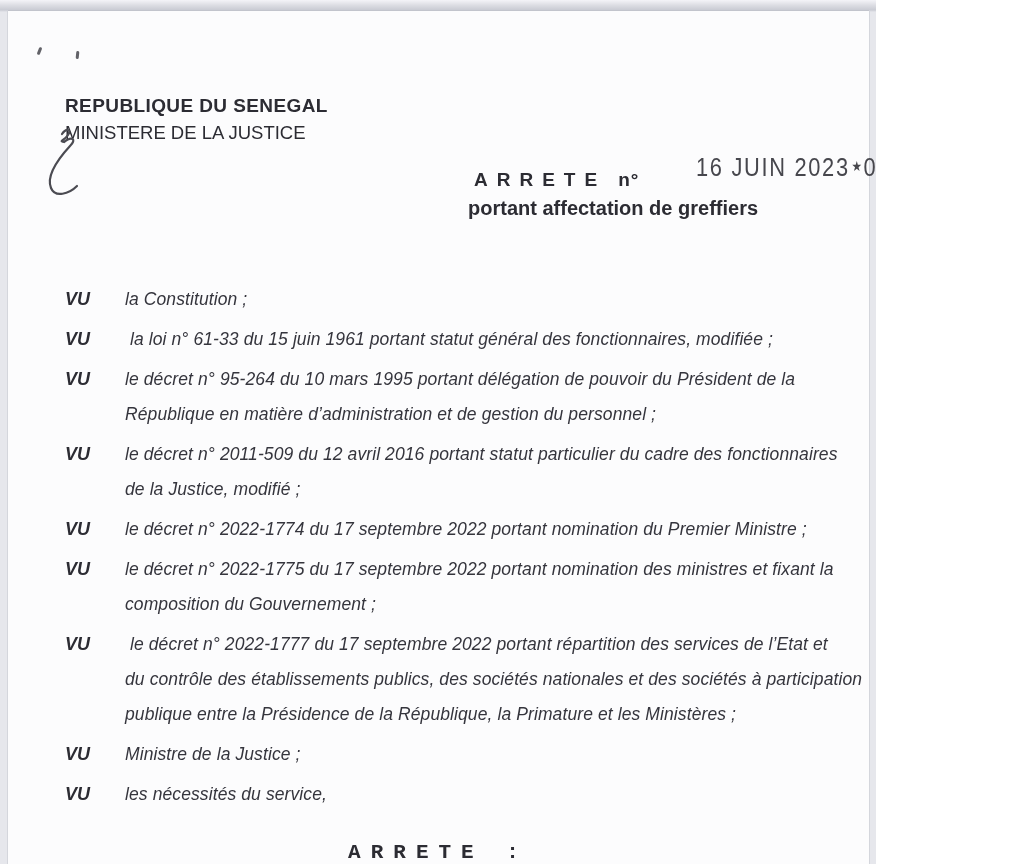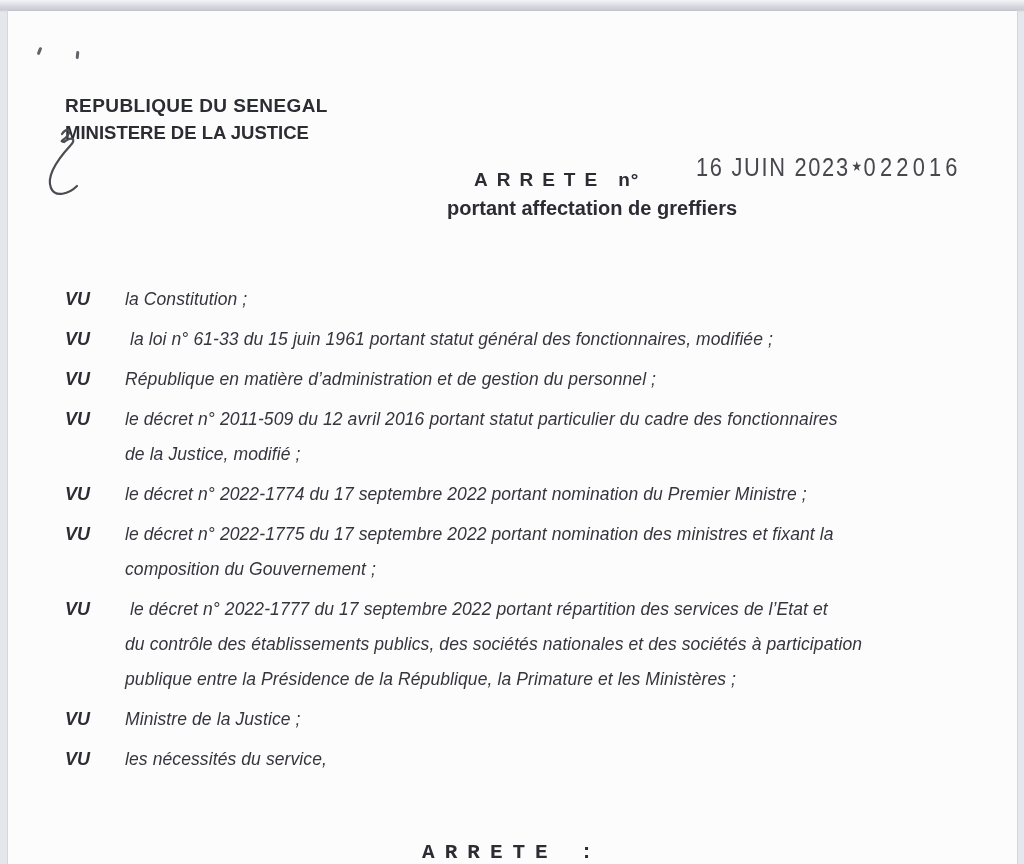--- a/index.html
+++ b/index.html
@@ -1,50 +1,50 @@
 <!DOCTYPE html>
 <html><head>
 <meta charset="utf-8">
 <style>
   html,body { margin:0; padding:0; }
   .frame {
-    position:relative; width:1024px; height:864px; overflow:hidden;
+    position:relative; width:876px; height:864px; overflow:hidden;
     background:linear-gradient(to bottom, #f4f4f8 0px, #dddee4 5px, #c9cbd3 10px, #e6e7ec 12px);
     font-family:"Liberation Sans", sans-serif;
   }
   .page {
     position:absolute; left:8px; top:11px; right:7px; bottom:0;
     background:#fcfcfd;
     box-shadow:0 -1px 0 #c2c4cc, 1px 0 0 #d4d6dc, -1px 0 0 #d4d6dc;
     color:#32323a;
   }
   .tick { position:absolute; width:3px; height:8px; background:#46464e; border-radius:2px; opacity:.85; }
   .tick1 { left:30px; top:36px; transform:rotate(22deg); }
   .tick2 { left:68px; top:40px; transform:rotate(6deg); }
 
   .letterhead { position:absolute; left:57px; top:84px; }
   .lh-country { font-weight:bold; font-size:19px; letter-spacing:.4px; color:#2c2c33; }
   .lh-motto   { font-style:italic; font-size:16px; margin-top:3px; color:#3a3a42; }
-  .lh-ministry{ font-weight:bold; font-size:18.5px; margin-top:5px; color:#2c2c33; }
+  .lh-ministry{ font-weight:normal; font-size:18.5px; margin-top:5px; color:#2c2c33; }
 
   .paraphe { position:absolute; left:34px; top:116px; }
 
   .arrete-line { position:absolute; left:466px; top:158px; font-weight:bold; font-size:19px; color:#2c2c33; }
   .arrete-word { letter-spacing:9px; }
   .arrete-no   { margin-left:12px; letter-spacing:1px; }
 
   .stamp {
     position:absolute; left:688px; top:141px; font-size:26px; color:#47474d;
     transform:scaleX(.84); transform-origin:left top; white-space:nowrap;
   }
   .stamp-date { letter-spacing:2px; }
   .stamp-star { font-size:14px; vertical-align:5px; margin:0 2px; }
   .stamp-num  { letter-spacing:5px; }
 
-  .subject   { position:absolute; left:439px; top:186px; font-weight:bold; font-size:20px; color:#2c2c33; }
+  .subject   { position:absolute; left:460px; top:186px; font-weight:bold; font-size:20px; color:#2c2c33; }
   .authority { position:absolute; left:200px; top:225px; font-weight:bold; font-size:21px; letter-spacing:1.2px; color:#2c2c33; }
 
   .vu-list { position:absolute; left:57px; top:271px; right:66px;font-style:italic; }
   .vu-entry { display:grid; grid-template-columns:60px 1fr; margin-bottom:5px; }
   .vu-label { font-weight:bold; font-size:18px; line-height:35px; color:#2c2c33; }
   .vu-line  { font-size:17.5px; line-height:35px; letter-spacing:.1px; white-space:pre; color:#35353d; }
 
   .closing {
     position:absolute; left:0; right:0; top:830px; text-align:center;
     font-weight:bold; font-size:21px; letter-spacing:10px; color:#2c2c33;font-family:Liberation Mono, monospace;
@@ -90,20 +90,21 @@
         <div class="vu-entry">
           <div class="vu-label">VU</div>
           <div class="vu-lines">
             <div class="vu-line"> la loi n° 61-33 du 15 juin 1961 portant statut général des fonctionnaires, modifiée ;</div>
           </div>
         </div>
 
         <div class="vu-entry">
           <div class="vu-label">VU</div>
           <div class="vu-lines">
+            <div class="vu-line">le décret n° 95-264 du 10 mars 1995 portant délégation de pouvoir du Président de la</div>
             <div class="vu-line">République en matière d’administration et de gestion du personnel ;</div>
           </div>
         </div>
 
         <div class="vu-entry">
           <div class="vu-label">VU</div>
           <div class="vu-lines">
             <div class="vu-line">le décret n° 2011-509 du 12 avril 2016 portant statut particulier du cadre des fonctionnaires</div>
             <div class="vu-line">de la Justice, modifié ;</div>
           </div>

